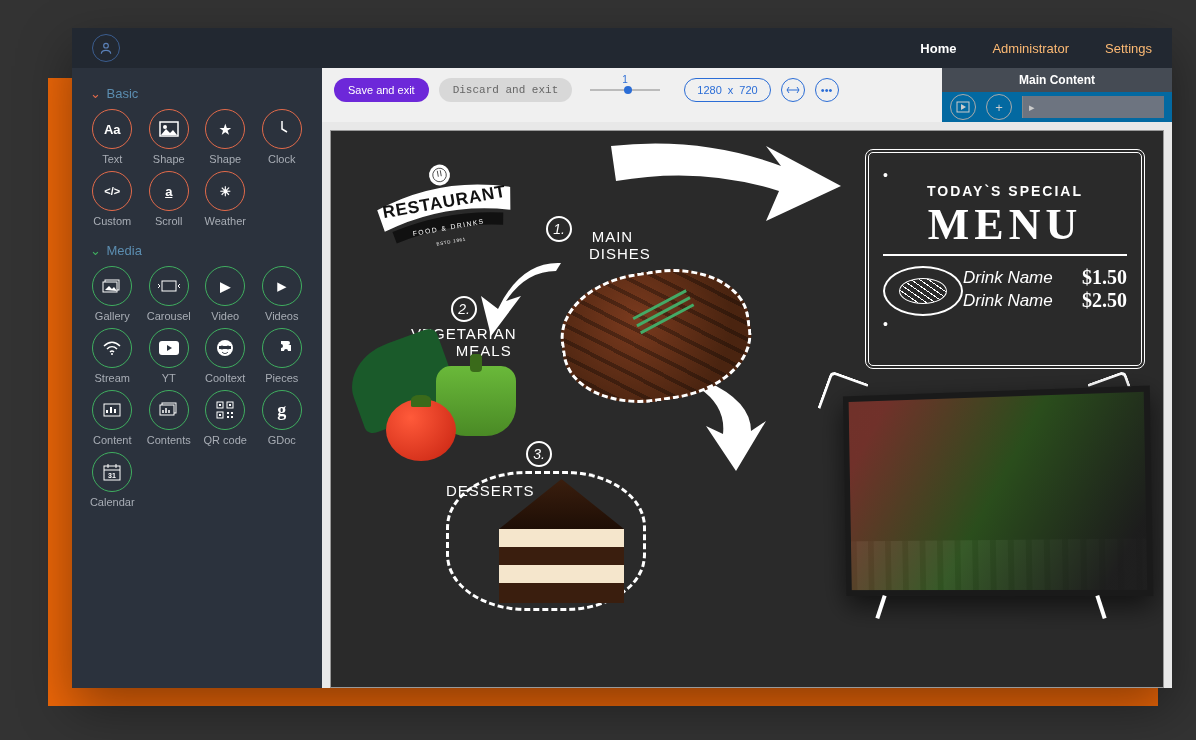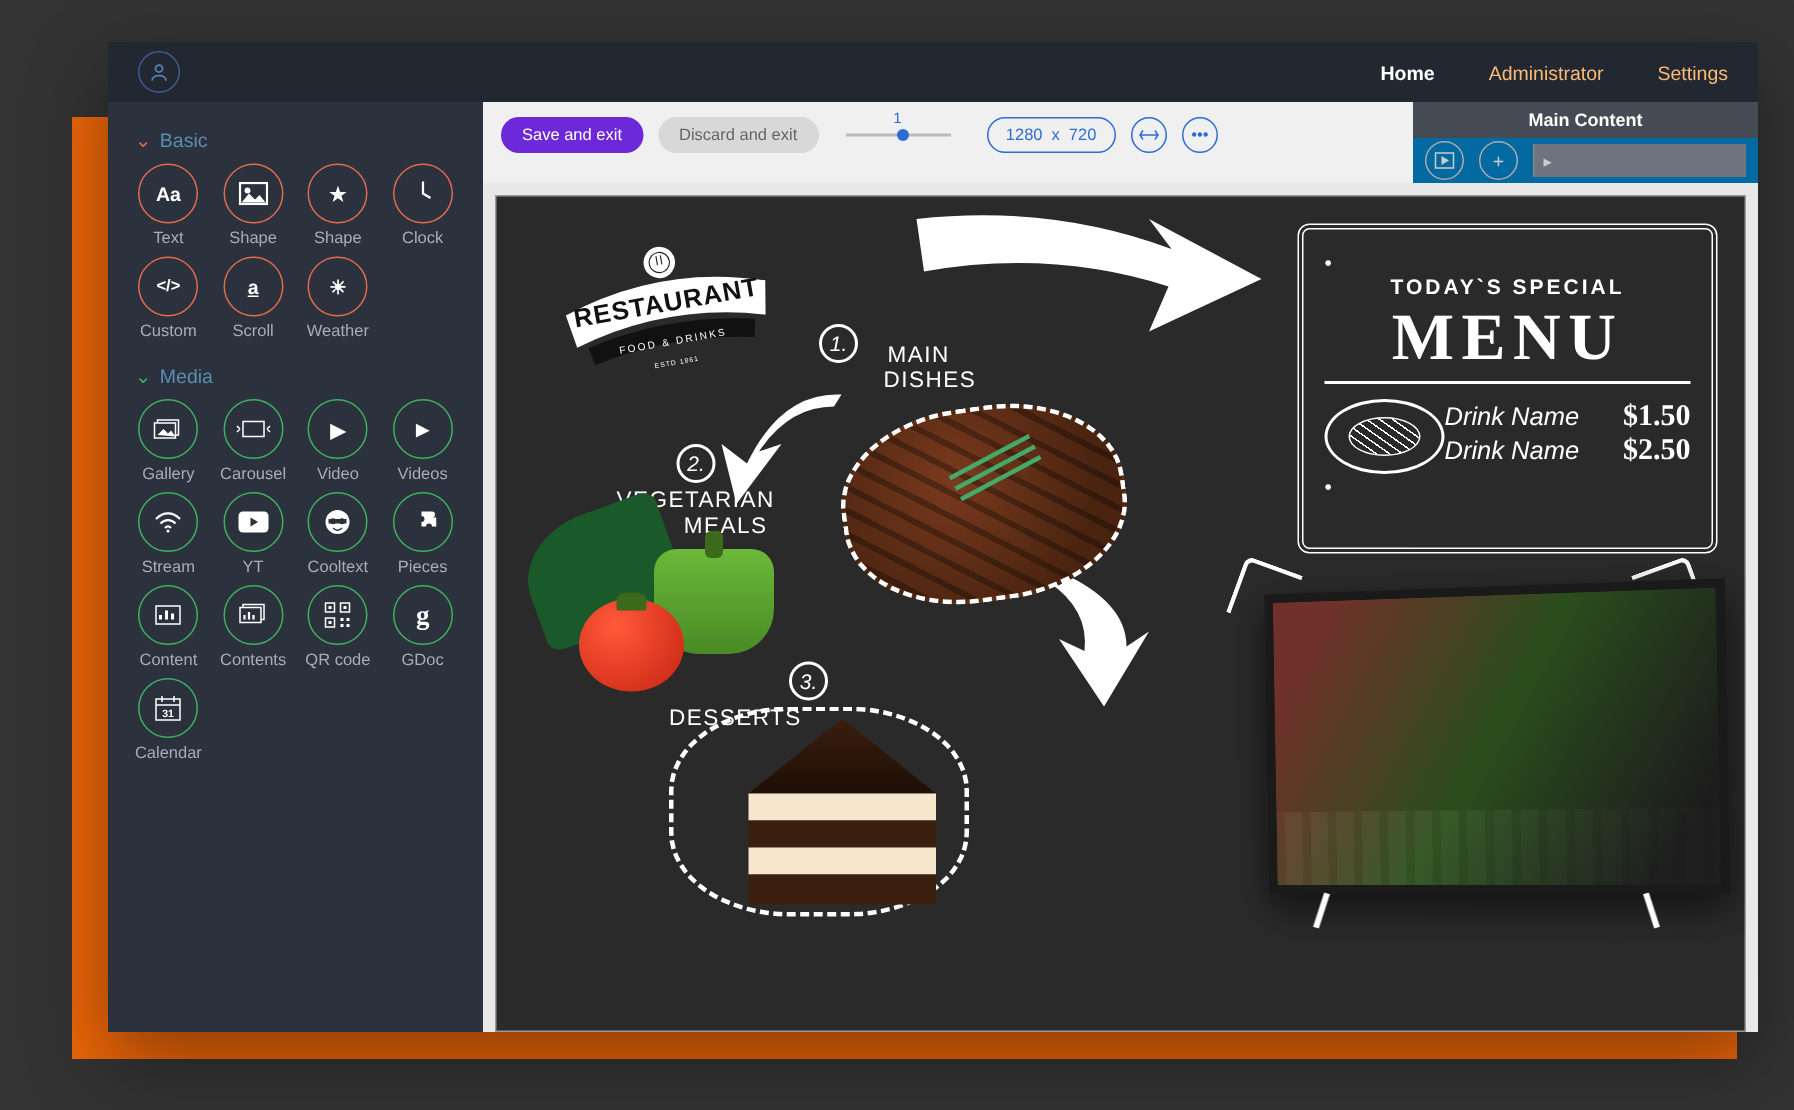--- a/index.html
+++ b/index.html
@@ -25,21 +25,21 @@
 .grid { display:grid; grid-template-columns:repeat(4,1fr); gap:6px 0; padding:0 4px 10px; }
 .tool { display:flex; flex-direction:column; align-items:center; gap:4px; cursor:pointer; }
 .ticon { width:40px; height:40px; border-radius:50%; border:1.5px solid #e26a4a; display:flex; align-items:center; justify-content:center; color:#fff; font-size:13px; font-weight:bold; }
 .ticon.green { border-color:#3fae5f; }
 .tlabel { font-size:11px; color:#a8adb5; text-align:center; }
 .editor { flex:1; display:flex; flex-direction:column; min-width:0; }
 .etop { display:flex; height:54px; }
 .toolbar { flex:1; background:#f0f0f0; display:flex; align-items:flex-start; gap:10px; padding:10px 12px; }
 .btn { height:24px; border-radius:12px; font-size:11px; padding:0 14px; border:none; cursor:pointer; display:flex; align-items:center; }
 .btn.blue { background:#6d28d9; color:#fff; }
-.btn.gray { background:#d8d8d8; color:#666; }
+.btn.gray { background:#d8d8d8; color:#666;font-family:Liberation Mono, monospace; }
 .track { position:relative; width:70px; height:24px; display:flex; align-items:center; margin-left:8px; }
 .line { width:100%; height:2px; background:#bbb; }
 .dot { position:absolute; width:8px; height:8px; border-radius:50%; background:#2b6dd6; top:8px; left:34px; }
 .dottxt { position:absolute; top:-4px; left:32px; font-size:10px; color:#2b6dd6; }
 .dims { height:24px; border:1.5px solid #2b6dd6; border-radius:12px; color:#2b6dd6; font-size:11px; display:flex; align-items:center; gap:6px; padding:0 12px; margin-left:14px; }
 .roundbtn { width:24px; height:24px; border:1.5px solid #2b6dd6; border-radius:50%; display:flex; align-items:center; justify-content:center; color:#2b6dd6; font-size:11px; cursor:pointer; }
 .rightpanel { width:230px; background:#0369a1; display:flex; flex-direction:column; }
 .rtitle { height:24px; background:#454b54; color:#fff; font-size:12px; font-weight:bold; display:flex; align-items:center; justify-content:center; }
 .rrow { flex:1; display:flex; align-items:center; gap:10px; padding:0 8px; }
 .ricon { width:26px; height:26px; border:1.5px solid #aaa; border-radius:50%; display:flex; align-items:center; justify-content:center; color:#ccc; font-size:13px; cursor:pointer; }
@@ -347,21 +347,21 @@
           <svg class="chalk-arrow" style="left:360px;top:245px;width:90px;height:100px" viewBox="0 0 90 100">
               <path d="M15 5 Q60 25 60 55 L75 45 L45 95 L15 50 L32 58 Q35 30 8 12 Z" fill="#fff"></path>
             </svg>
 
           <div class="circlenum" style="left:215px;top:85px">1.</div>
           <div class="circlenum" style="left:120px;top:165px">2.</div>
           <div class="circlenum" style="left:195px;top:310px">3.</div>
 
           <div class="chalklabel" style="left:243px;top:98px"><span>MAIN</span><br><span style="margin-left:15px">DISHES</span></div>
           <div class="chalklabel" style="left:80px;top:195px"><span>VEGETARIAN</span><br><span style="margin-left:40px">MEALS</span></div>
-          <div class="chalklabel" style="left:115px;top:340px">DESSERTS</div>
+          <div class="chalklabel" style="left:115px;top:352px">DESSERTS</div>
 
           <div class="food steak">
               <div class="rosemary"></div>
             </div>
           <div class="food veg">
               <div class="leaf"></div>
               <div class="pepper"></div>
               <div class="tomato"></div>
             </div>
           <div class="food dessert">

